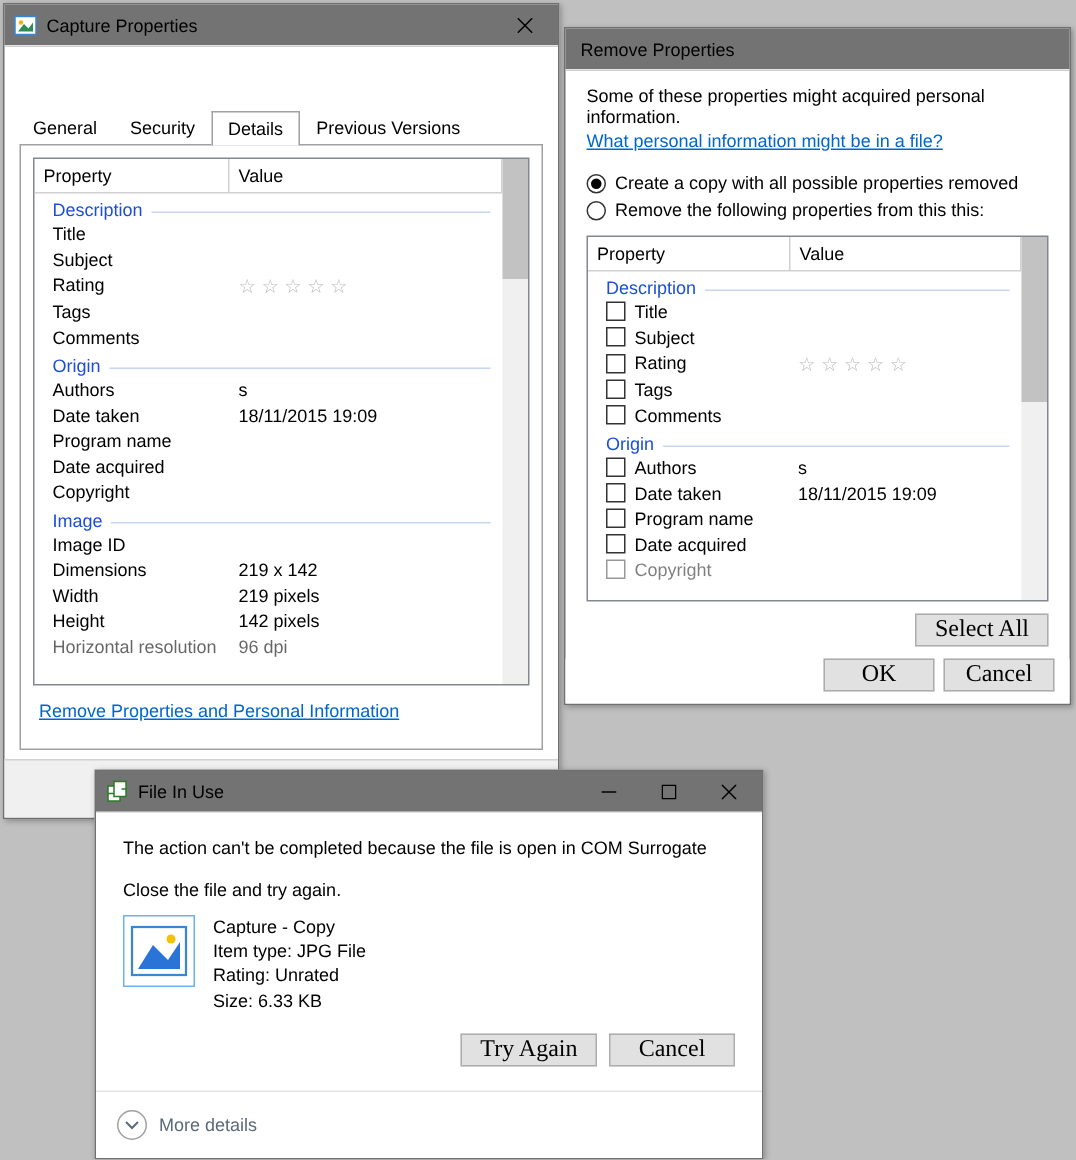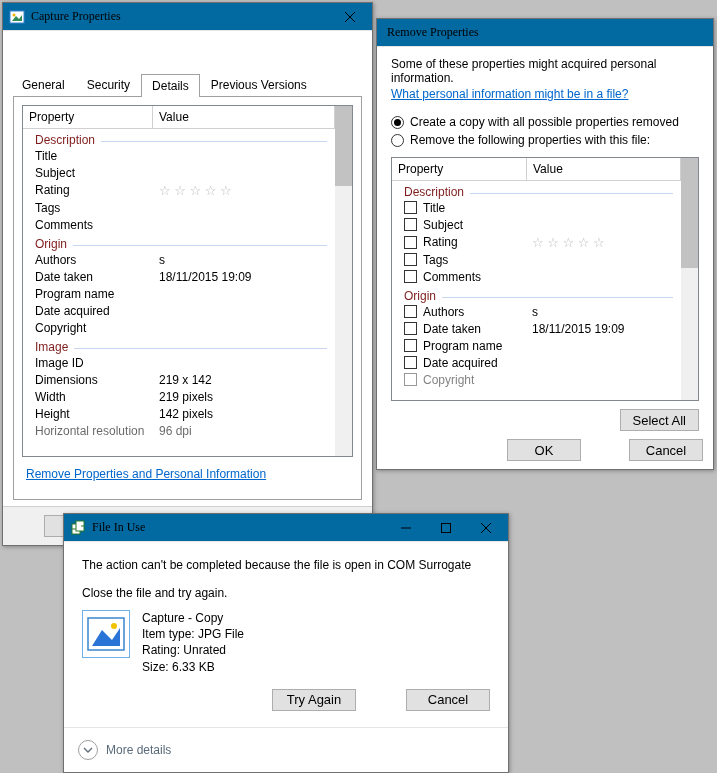--- a/index.html
+++ b/index.html
@@ -1,47 +1,47 @@
 <!DOCTYPE html>
 <html><head>
 <meta charset="utf-8">
 <style>
   * { box-sizing: border-box; }
   body { margin: 0; font-family: "Segoe UI", Tahoma, sans-serif; font-size: 12px; background: #c0c0c0; width: 717px; height: 773px; position: relative; }
   .window { position: absolute; background: #fff; border: 1px solid #707070; box-shadow: 1px 1px 4px rgba(0,0,0,0.3); }
-  .titlebar { height: 28px; display: flex; align-items: center; padding: 0 2px 0 6px; background: #0369a1; border-bottom: 1px solid #e5e5e5; font-family: Liberation Serif, serif; }
+  .titlebar { height: 28px; display: flex; align-items: center; padding: 0 2px 0 6px; background: #737373; border-bottom: 1px solid #e5e5e5; }
   .titlebar .icon { width: 16px; height: 16px; margin-right: 6px; }
   .titlebar .title { flex: 1; font-size: 12px; color: #000; }
   .titlebar .btn { width: 40px; height: 26px; display: flex; align-items: center; justify-content: center; }
   .titlebar .btn svg { width: 10px; height: 10px; }
   .tabs { display: flex; padding: 6px 8px 0 8px; }
   .tab { padding: 4px 10px; border: 1px solid transparent; border-bottom: none; font-size: 12px; cursor: default; margin-top: 36px; }
   .tab.active { border-color: #a0a0a0; background: #fff; position: relative; top: 1px; }
   .tabpanel { margin: 0 10px 6px 10px; border: 1px solid #a0a0a0; padding: 8px; background: #fff; }
   .proplist { border: 1px solid #828790; height: 352px; position: relative; display: flex; }
   .proplist-inner { flex: 1; overflow: hidden; }
   .proplist-header { display: flex; border-bottom: 1px solid #d0d0d0; }
   .proplist-header .col { padding: 4px 6px; border-right: 1px solid #d0d0d0; font-size: 12px; }
   .col-prop { width: 130px; }
   .col-checkprop { width: 135px; display: flex; align-items: center; }
   .col-val { flex: 1; }
   .proplist-body { padding: 0; }
-  .group-hdr { color: #7f1d1d; padding: 4px 8px 0 12px; display: flex; align-items: center; gap: 6px; font-size: 12px; }
+  .group-hdr { color: #1d4ed8; padding: 4px 8px 0 12px; display: flex; align-items: center; gap: 6px; font-size: 12px; }
   .group-hdr .line { flex: 1; height: 1px; background: #c6d6f0; margin-top: 2px; }
   .prop-row { display: flex; padding: 1.5px 6px 1.5px 12px; font-size: 12px; }
   .prop-row .prop-label { width: 124px; }
   .prop-row .prop-value { flex: 1; }
   .prop-row.check .prop-label { width: 128px; display: flex; align-items: center; gap: 6px; }
   .checkbox { width: 13px; height: 13px; border: 1px solid #333; background: #fff; flex-shrink: 0; }
   .scrollbar { width: 17px; background: #f0f0f0; display: flex; flex-direction: column; }
   .scrollbar .track { flex: 1; position: relative; }
   .scrollbar .thumb { position: absolute; left: 0; right: 0; background: #c2c2c2; }
   .link { color: #0066cc; text-decoration: underline; cursor: pointer; padding: 10px 4px; display: inline-block; }
   .buttons-row { display: flex; justify-content: flex-end; gap: 6px; padding: 8px 10px; background: #f0f0f0; border-top: 1px solid #d0d0d0; }
-  button.win { min-width: 74px; height: 22px; font-size: 13px; font-family: Liberation Sans, sans-serif; border: 1px solid #adadad; background: #e1e1e1; cursor: default; padding: 0 12px; margin-left: 42px; }
+  button.win { min-width: 74px; height: 22px; font-size: 16px; font-family: Liberation Serif, serif; border: 1px solid #adadad; background: #e1e1e1; cursor: default; padding: 0 12px; }
   button.win.disabled { color: #a0a0a0; }
   .rating { color: #bbb; display: flex; gap: 2px; font-size: 13px; }
   .radio-row { display: flex; align-items: center; gap: 6px; padding: 2px 0; font-size: 12px; }
   .radio { width: 13px; height: 13px; border: 1px solid #333; border-radius: 50%; position: relative; background: #fff; }
   .radio.checked::after { content: ""; position: absolute; left: 2px; top: 2px; width: 7px; height: 7px; background: #000; border-radius: 50%; }
   .fileinuse-content { padding: 16px 18px; }
   .file-row { display: flex; gap: 12px; margin: 10px 0 14px 0; }
   .file-icon { width: 48px; height: 48px; border: 1px solid #6eb0e8; display: flex; align-items: center; justify-content: center; background: #fff; }
   .file-details div { font-size: 12px; line-height: 1.35; }
   .more-details { display: flex; align-items: center; gap: 8px; color: #5a6a7a; padding: 12px 14px; border-top: 1px solid #e5e5e5; }
@@ -177,21 +177,21 @@
   </div>
   <div class="body-text">Some of these properties might acquired personal information.</div>
   <a class="link" style="padding:0 14px 8px 14px;">What personal information might be in a file?</a>
   <div style="padding:4px 14px 8px 14px;">
     <div class="radio-row">
         <span class="radio checked"></span>
         <span>Create a copy with all possible properties removed</span>
       </div>
     <div class="radio-row">
         <span class="radio"></span>
-        <span>Remove the following properties with this file:</span>
+        <span>Remove the following properties from this this:</span>
       </div>
   </div>
   <div style="padding:0 14px;">
     <div class="proplist" style="height:244px;">
       <div class="proplist-inner">
         <div class="proplist-header">
           <div class="col col-checkprop">Property</div>
           <div class="col col-val">Value</div>
         </div>
         <div class="proplist-body">

